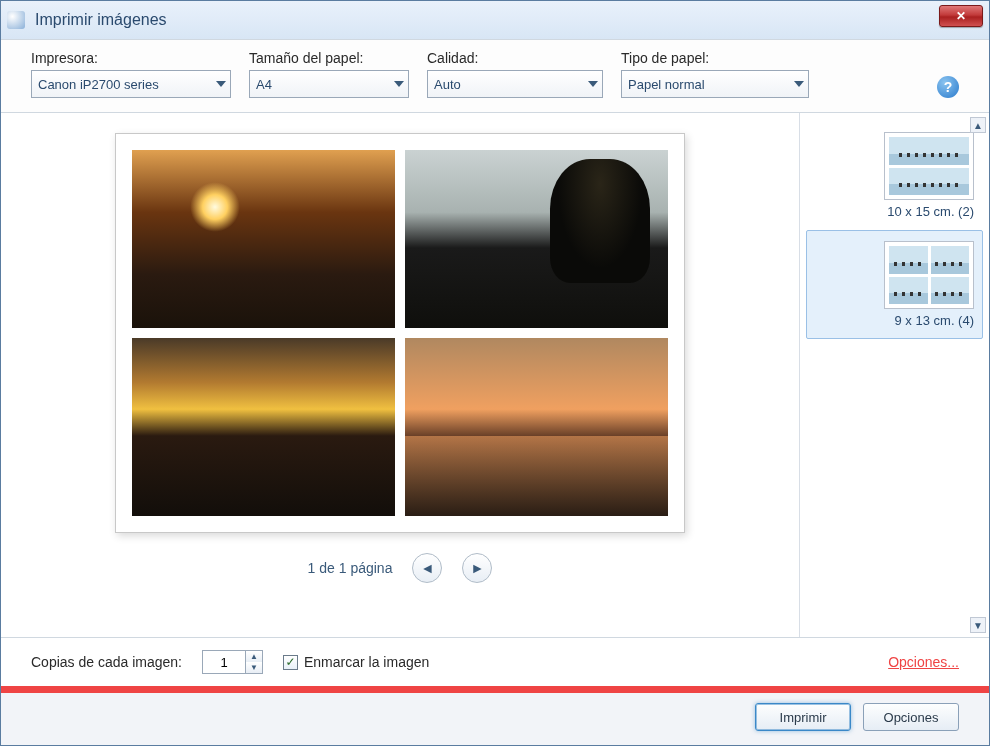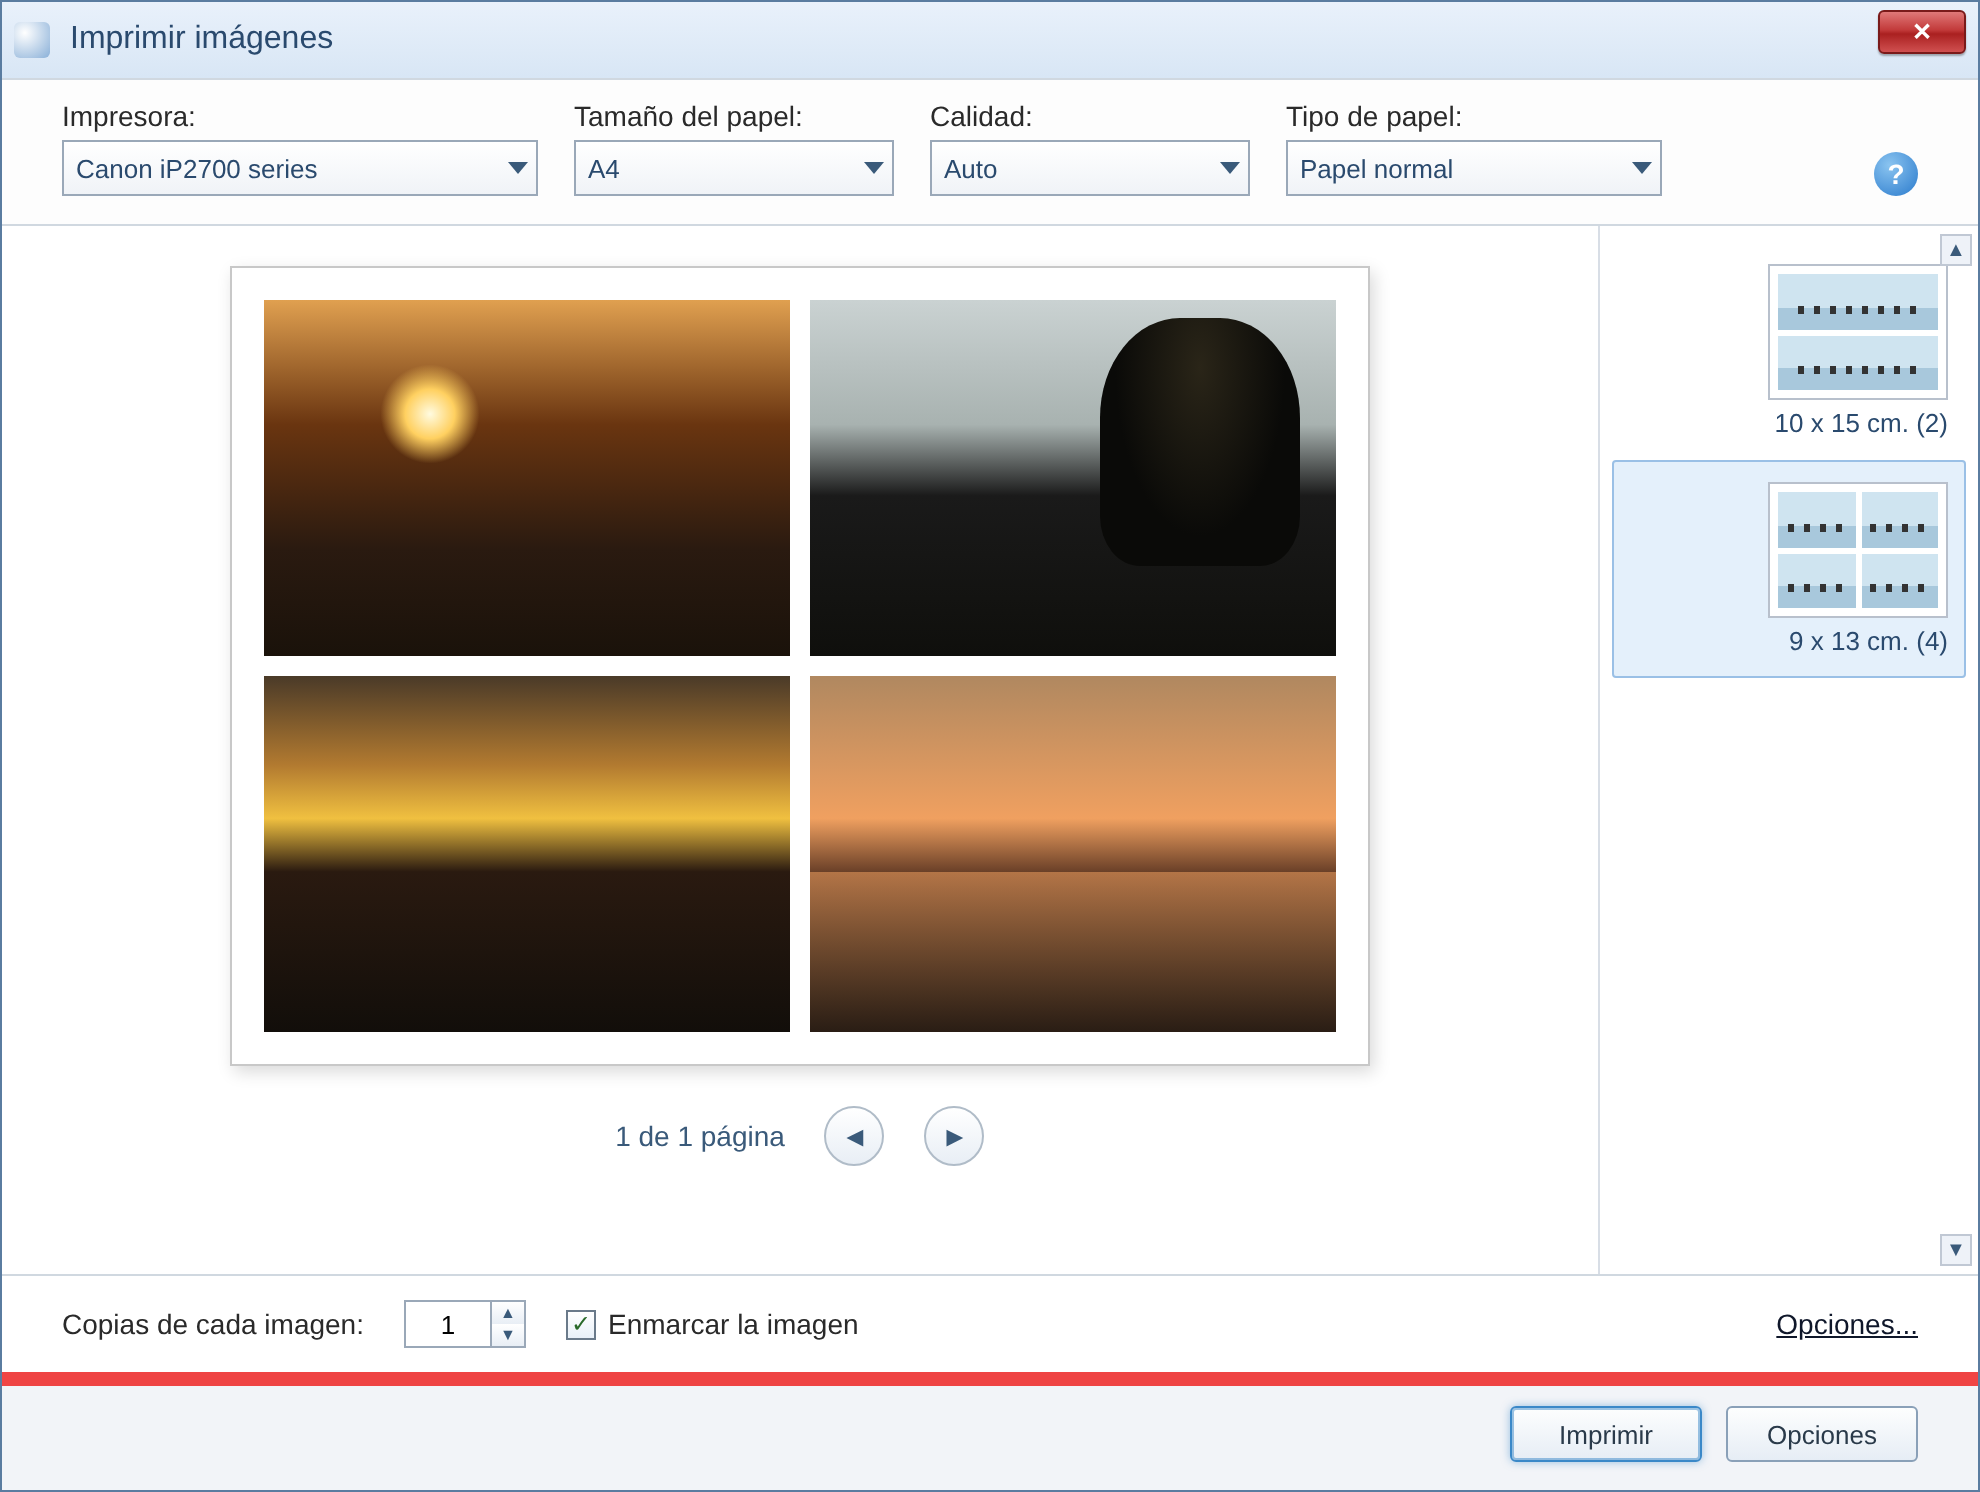--- a/index.html
+++ b/index.html
@@ -13,23 +13,23 @@
 .titlebar .close-btn { position: absolute; right: 6px; top: 4px; width: 44px; height: 22px; background: linear-gradient(#e07878, #c23a3a 45%, #aa2020 55%, #d05050); border: 1px solid #7a1a1a; border-radius: 3px; color: #fff; font-size: 12px; display: flex; align-items: center; justify-content: center; box-shadow: 0 1px 1px rgba(0,0,0,0.3); cursor: pointer; }
 .titlebar .close-btn span { font-weight: bold; }
 
 .header-question { padding: 24px 30px 18px; font-size: 20px; color: #1a4d7a; }
 
 .options-bar { display: flex; align-items: flex-end; gap: 18px; padding: 10px 30px 14px; border-top: 1px solid #d0d8e0; border-bottom: 1px solid #d0d8e0; background: #fdfdfd; }
 .opt-group { display: flex; flex-direction: column; gap: 4px; }
 .opt-label { font-size: 14px; color: #2a2a2a; }
 .combo { height: 28px; border: 1px solid #9aa8b8; background: linear-gradient(#fff, #f0f3f7); display: flex; align-items: center; padding: 0 6px; font-size: 13px; color: #2a4a6e; position: relative; cursor: pointer; }
 .combo .arrow { position: absolute; right: 4px; top: 50%; transform: translateY(-50%); border-left: 5px solid transparent; border-right: 5px solid transparent; border-top: 6px solid #3a5a7a; }
-#cb-printer { width: 238px; }
+#cb-printer { width: 200px; }
 #cb-paper { width: 160px; }
-#cb-quality { width: 160px; }
+#cb-quality { width: 176px; }
 #cb-type { width: 188px; }
 .help-icon { margin-left: auto; width: 22px; height: 22px; border-radius: 50%; background: radial-gradient(circle at 35% 30%, #8ac4f0, #2a7acc); color: #fff; font-weight: bold; display: flex; align-items: center; justify-content: center; font-size: 14px; cursor: pointer; }
 
 .main-area { flex: 1; display: flex; overflow: hidden; }
 .preview-pane { flex: 1; display: flex; flex-direction: column; align-items: center; padding: 20px 10px 10px; }
 .page { width: 570px; height: 400px; background: #fff; border: 1px solid #c8c8c8; box-shadow: 2px 3px 8px rgba(0,0,0,0.15); padding: 16px; display: grid; grid-template-columns: 1fr 1fr; grid-template-rows: 1fr 1fr; gap: 10px; }
 .thumb { position: relative; overflow: hidden; }
 .t1 { background: linear-gradient(180deg,#e0a050 0%,#6a3510 35%,#2a1a10 70%,#1a120a 100%); }
 .t1::before { content:""; position:absolute; left:22%; top:18%; width:50px; height:50px; background: radial-gradient(circle,#fffbe0 0%,#ffd060 35%,rgba(255,160,40,0) 70%); }
 .t2 { background: linear-gradient(180deg,#cad2d2 0%,#a8b2b0 35%,#1a1a1a 55%,#0f0f0c 100%); }
@@ -54,21 +54,21 @@
 .layout-icon .cell::after { content:""; position:absolute; left:12%; right:12%; top:58%; height:4px; background: repeating-linear-gradient(90deg,#333 0 3px, transparent 3px 8px); }
 .layout-label { font-size: 13px; color: #2a4a6e; text-align:center; }
 
 .bottom-bar { border-top: 1px solid #d0d8e0; padding: 12px 30px; display: flex; align-items: center; gap: 20px; font-size: 14px; color: #2a2a2a; }
 .spinner { display: inline-flex; align-items: stretch; height: 24px; border: 1px solid #9aa8b8; }
 .spinner input { width: 42px; border: none; text-align: center; font-size: 13px; outline:none; }
 .spinner .spin-btns { display: flex; flex-direction: column; border-left: 1px solid #9aa8b8; }
 .spinner .sb { flex:1; width:16px; background: linear-gradient(#fff,#e8eef5); display:flex; align-items:center; justify-content:center; font-size:8px; color:#3a5a7a; cursor:pointer; }
 .checkbox-wrap { display:flex; align-items:center; gap:6px; }
 .checkbox-wrap .cb { width:15px; height:15px; border:1px solid #6a7a8a; background: linear-gradient(#fff,#e8f0f8); display:flex; align-items:center; justify-content:center; color:#2a6a2a; font-size:12px; }
-.options-link { margin-left:auto; color:#0f172a; text-decoration:underline; cursor:pointer; }
+.options-link { margin-left:auto; color:#ef4444; text-decoration:underline; cursor:pointer; }
 
 .action-bar { display:flex; justify-content:flex-end; gap:12px; padding: 10px 30px 14px; background: #f2f4f8; border-top:7px solid #ef4444;align-items:flex-end; }
 .btn { min-width:96px; height:28px; border:1px solid #8aa0b8; background: linear-gradient(#fdfefe,#e6edf5); font-size:13px; color:#2a3a4a; display:flex; align-items:center; justify-content:center; cursor:pointer; border-radius:3px; }
 .btn.primary { border-color:#3a88c8; box-shadow: 0 0 0 1px rgba(58,136,200,0.5) inset, 0 0 4px rgba(58,136,200,0.5); }
 </style>
 </head>
 <body>
 
 <div class="window">
 

